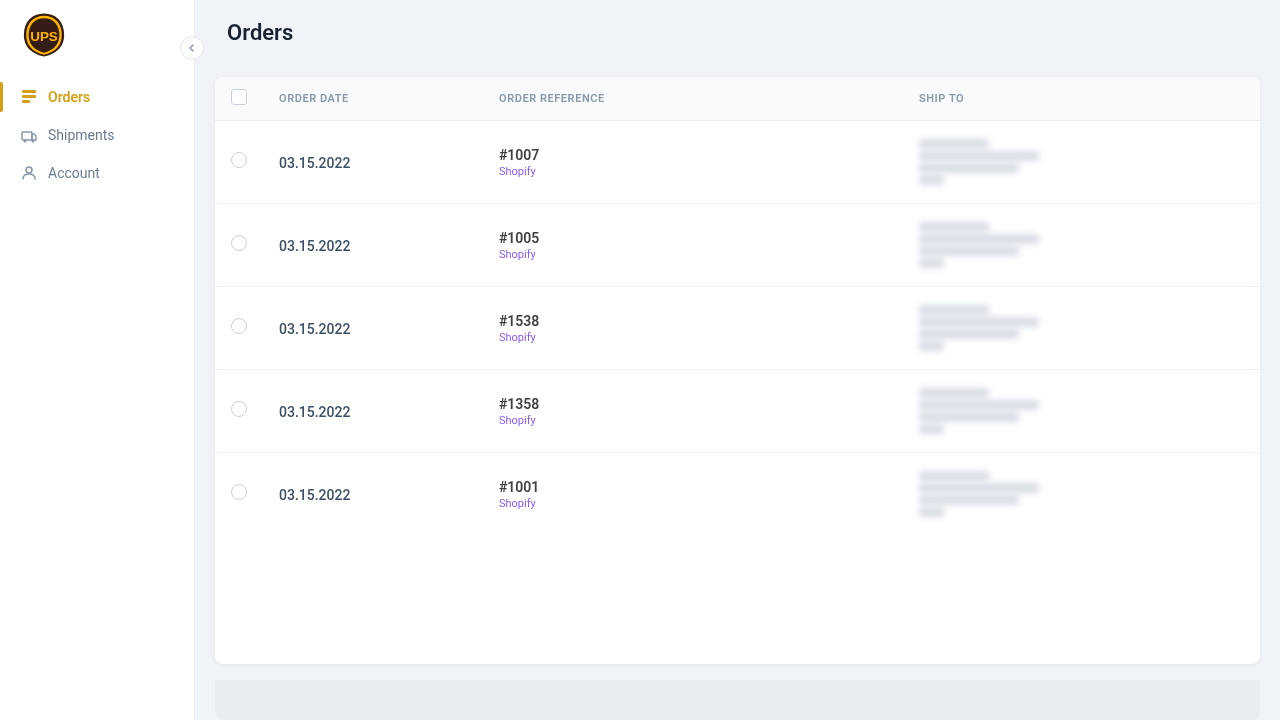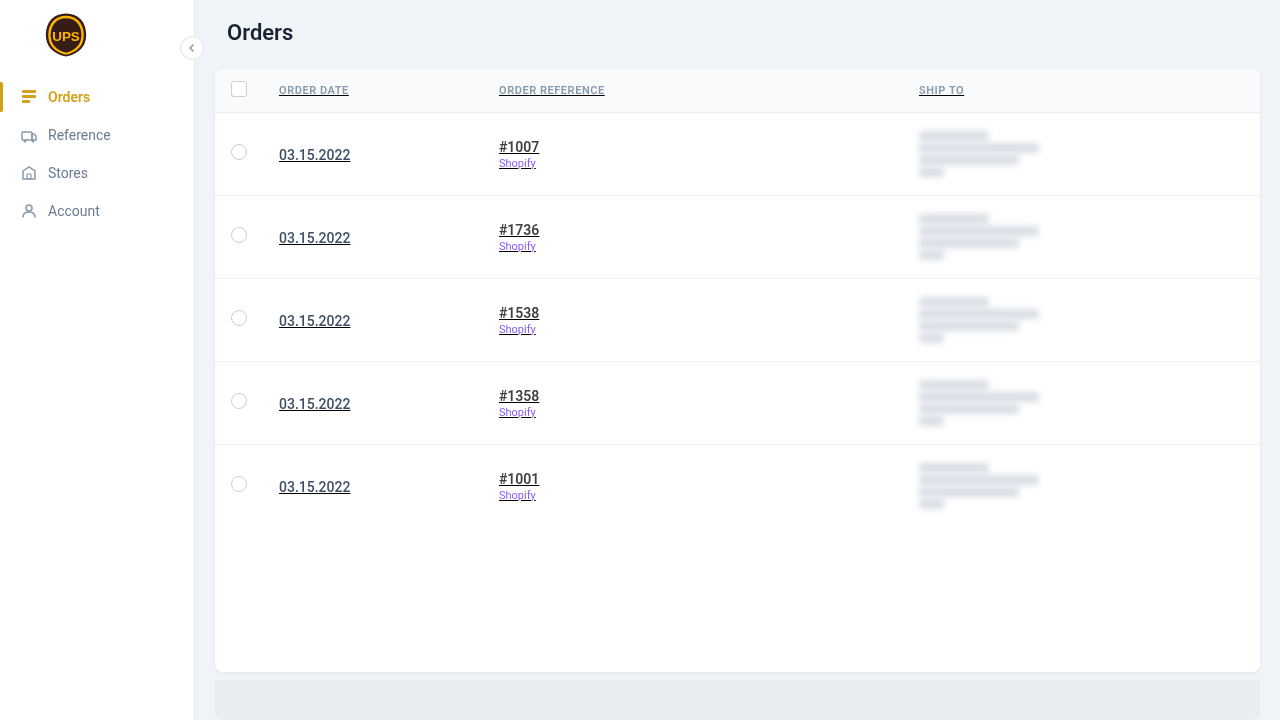--- a/index.html
+++ b/index.html
@@ -21,21 +21,20 @@
       flex-direction: column;
       padding: 0;
       border-right: 1px solid #e8edf2;
       height: 720px;
     }
     .sidebar-logo {
       padding: 29px 20px;
       display: flex;
       align-items: center;
       height: 70px;
-      margin-left: 22px;
     }
     .ups-logo {
       width: 48px;
       height: 48px;
     }
     .collapse-btn {
       position: absolute;
       left: 180px;
       top: 36px;
       width: 24px;
@@ -104,27 +103,26 @@
       background: #f0f4f8;
     }
     .page-title {
       font-size: 22px;
       font-weight: 600;
       color: #1a2333;
     }
 
     
     .table-wrapper {
-      margin: 8px 20px;
+      margin: 16px 20px;
       background: #ffffff;
       border-radius: 8px;
       overflow: hidden;
       flex: 1;
       box-shadow: 0 1px 4px rgba(0,0,0,0.06);
-      text-decoration: underline;
     }
     .orders-table {
       width: 100%;
       border-collapse: collapse;
     }
     .orders-table thead tr {
       background: #f8fafc;
       border-bottom: 1px solid #e8edf2;
     }
     .orders-table thead th {
@@ -246,30 +244,21 @@
     </div>
     <div class="nav-item">
       <span class="nav-icon">
         <svg width="16" height="16" viewBox="0 0 16 16" fill="none">
           <rect x="1" y="5" width="10" height="8" rx="1" stroke="#8899aa" stroke-width="1.5" fill="none"></rect>
           <path d="M11 7h2l2 2v4h-4V7z" stroke="#8899aa" stroke-width="1.5" fill="none"></path>
           <circle cx="4" cy="14" r="1.5" fill="#8899aa"></circle>
           <circle cx="12" cy="14" r="1.5" fill="#8899aa"></circle>
         </svg>
       </span>
-      <span>Reference</span>
-    </div>
-    <div class="nav-item">
-      <span class="nav-icon">
-        <svg width="16" height="16" viewBox="0 0 16 16" fill="none">
-          <path d="M2 6l6-4 6 4v8H2V6z" stroke="#8899aa" stroke-width="1.5" fill="none"></path>
-          <rect x="6" y="9" width="4" height="5" rx="0.5" stroke="#8899aa" stroke-width="1.2" fill="none"></rect>
-        </svg>
-      </span>
-      <span>Stores</span>
+      <span>Shipments</span>
     </div>
     <div class="nav-item">
       <span class="nav-icon">
         <svg width="16" height="16" viewBox="0 0 16 16" fill="none">
           <circle cx="8" cy="5" r="3" stroke="#8899aa" stroke-width="1.5" fill="none"></circle>
           <path d="M2 14c0-3.314 2.686-5 6-5s6 1.686 6 5" stroke="#8899aa" stroke-width="1.5" fill="none" stroke-linecap="round"></path>
         </svg>
       </span>
       <span>Account</span>
     </div>
@@ -321,21 +310,21 @@
     </td>
   </tr>
           <tr>
     <td>
       <span class="row-checkbox"></span>
     </td>
     <td>
       <span class="order-date">03.15.2022</span>
     </td>
     <td>
-      <div class="order-ref">#1736</div>
+      <div class="order-ref">#1005</div>
       <div class="order-source">Shopify</div>
     </td>
     <td>
       <div class="ship-to-block">
         <div class="ship-to-line ship-line-1"></div>
         <div class="ship-to-line ship-line-2"></div>
         <div class="ship-to-line ship-line-3"></div>
         <div class="ship-to-line ship-line-4"></div>
       </div>
     </td>

